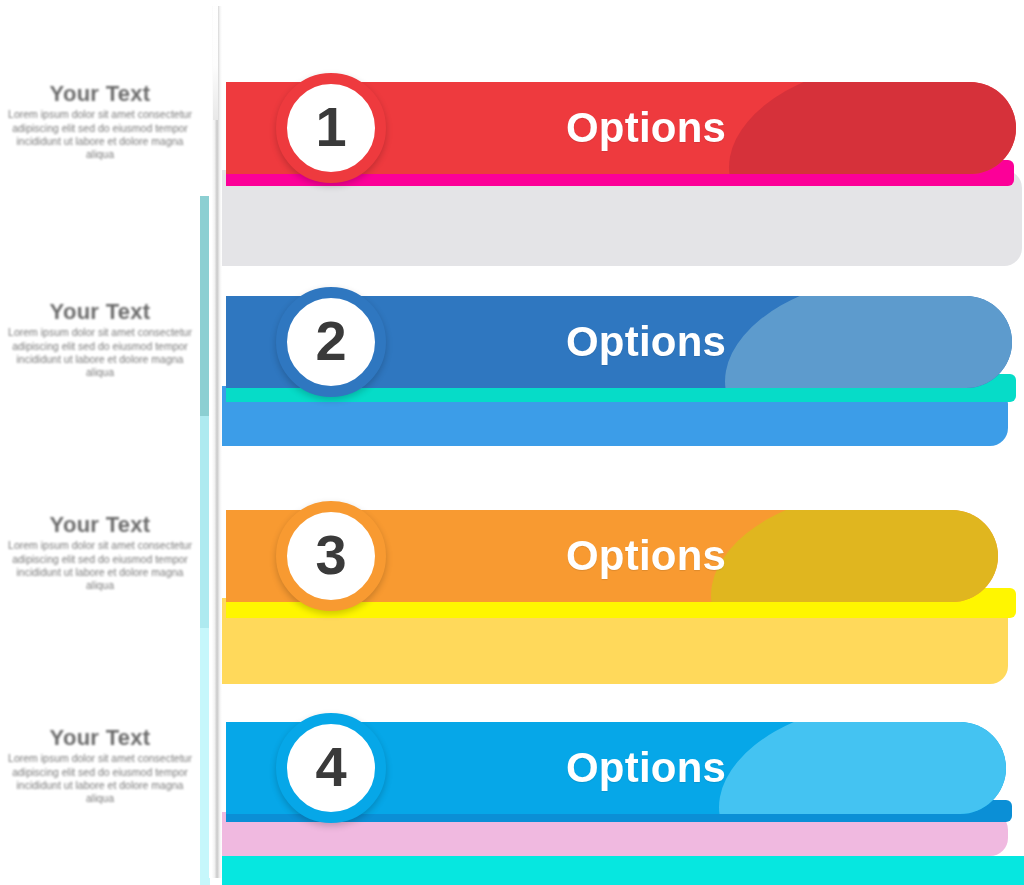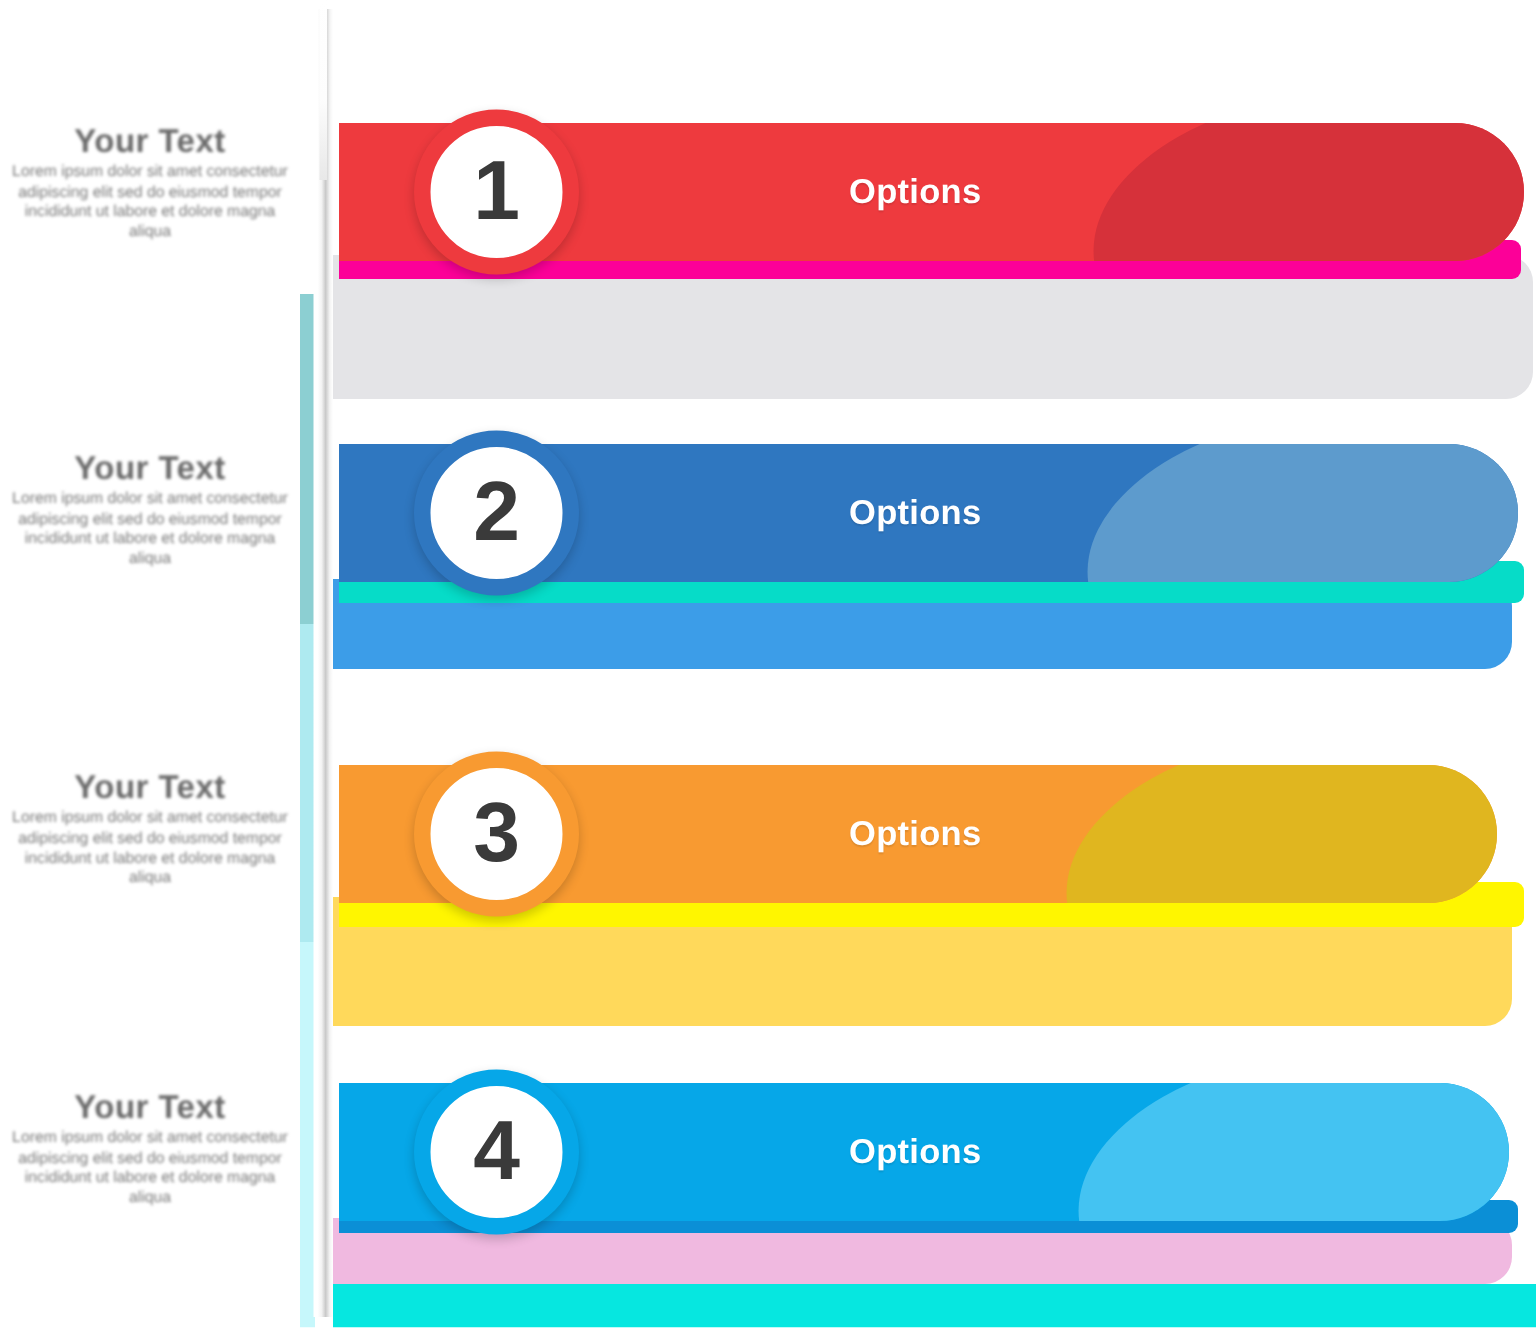--- a/index.html
+++ b/index.html
@@ -46,21 +46,21 @@
     position:absolute;left:226px;height:92px;border-radius:0 46px 46px 0;
     overflow:hidden;
   }
   .bar .swoosh{
     position:absolute;right:-10px;top:-18px;width:300px;height:150px;
     border-radius:50% 50% 50% 50%/60% 60% 40% 40%;
     transform:rotate(-8deg);
   }
   .bar .label{
     position:absolute;top:50%;transform:translateY(-50%);
-    color:#ffffff;font-weight:700;font-size:23px;letter-spacing:.2px;
+    color:#ffffff;font-weight:700;font-size:42px;letter-spacing:.2px;
     text-shadow:0 1px 1px rgba(0,0,0,.10);
   }
 
   
   .circle{
     position:absolute;width:110px;height:110px;border-radius:50%;
     box-sizing:border-box;border:11px solid #000;background:#ffffff;
     display:flex;align-items:center;justify-content:center;
     box-shadow:0 3px 7px rgba(0,0,0,.20);
   }

